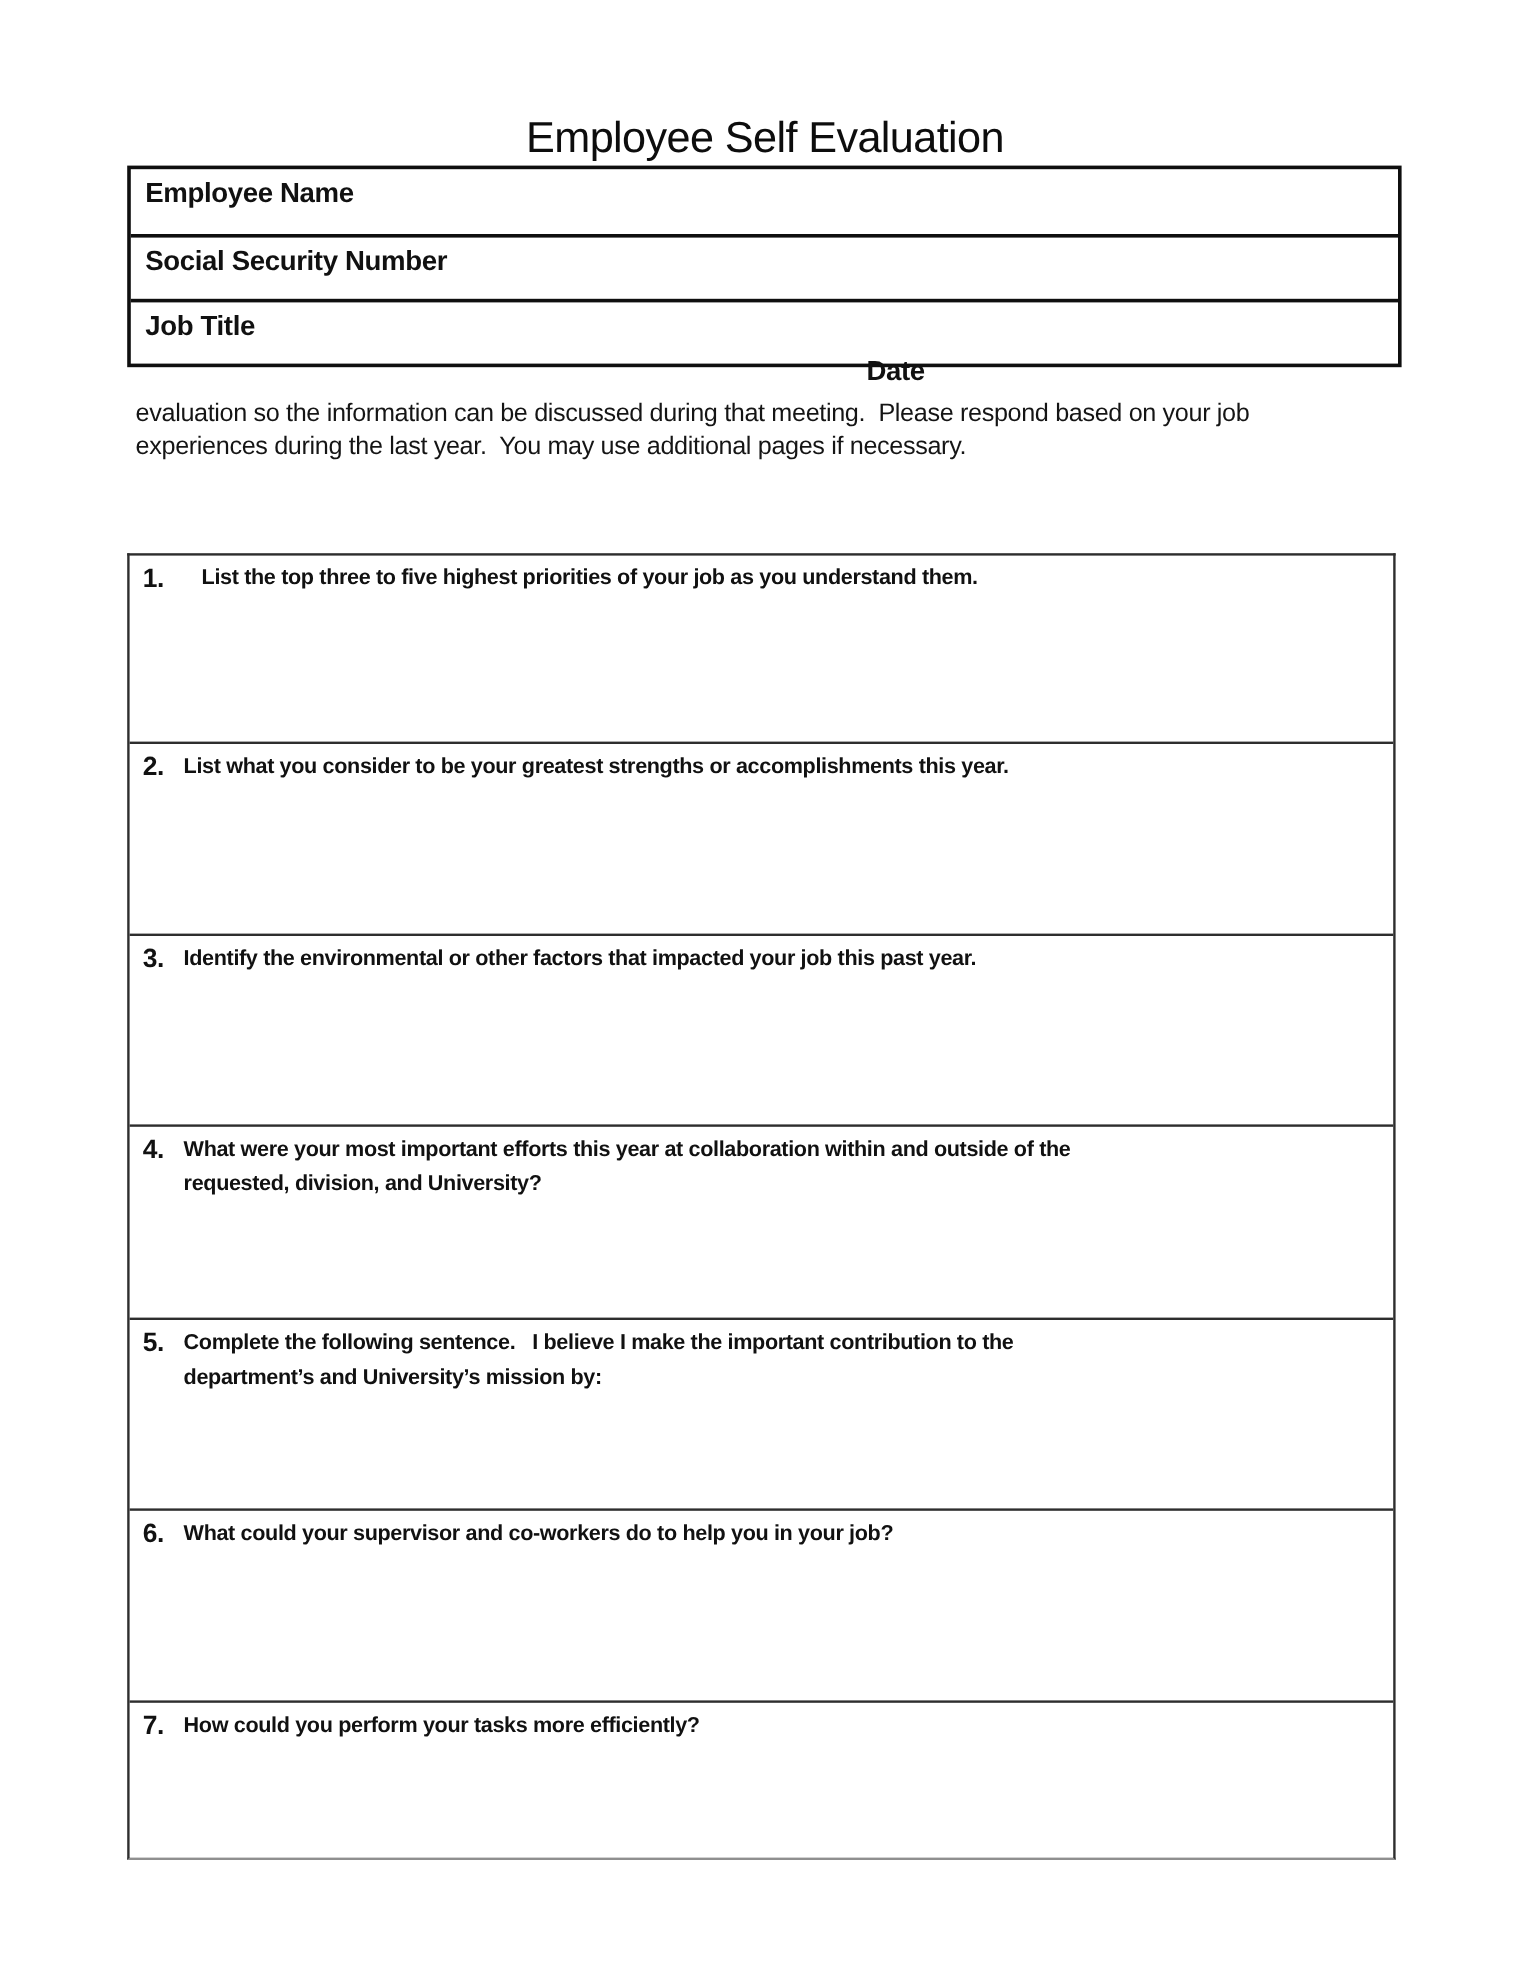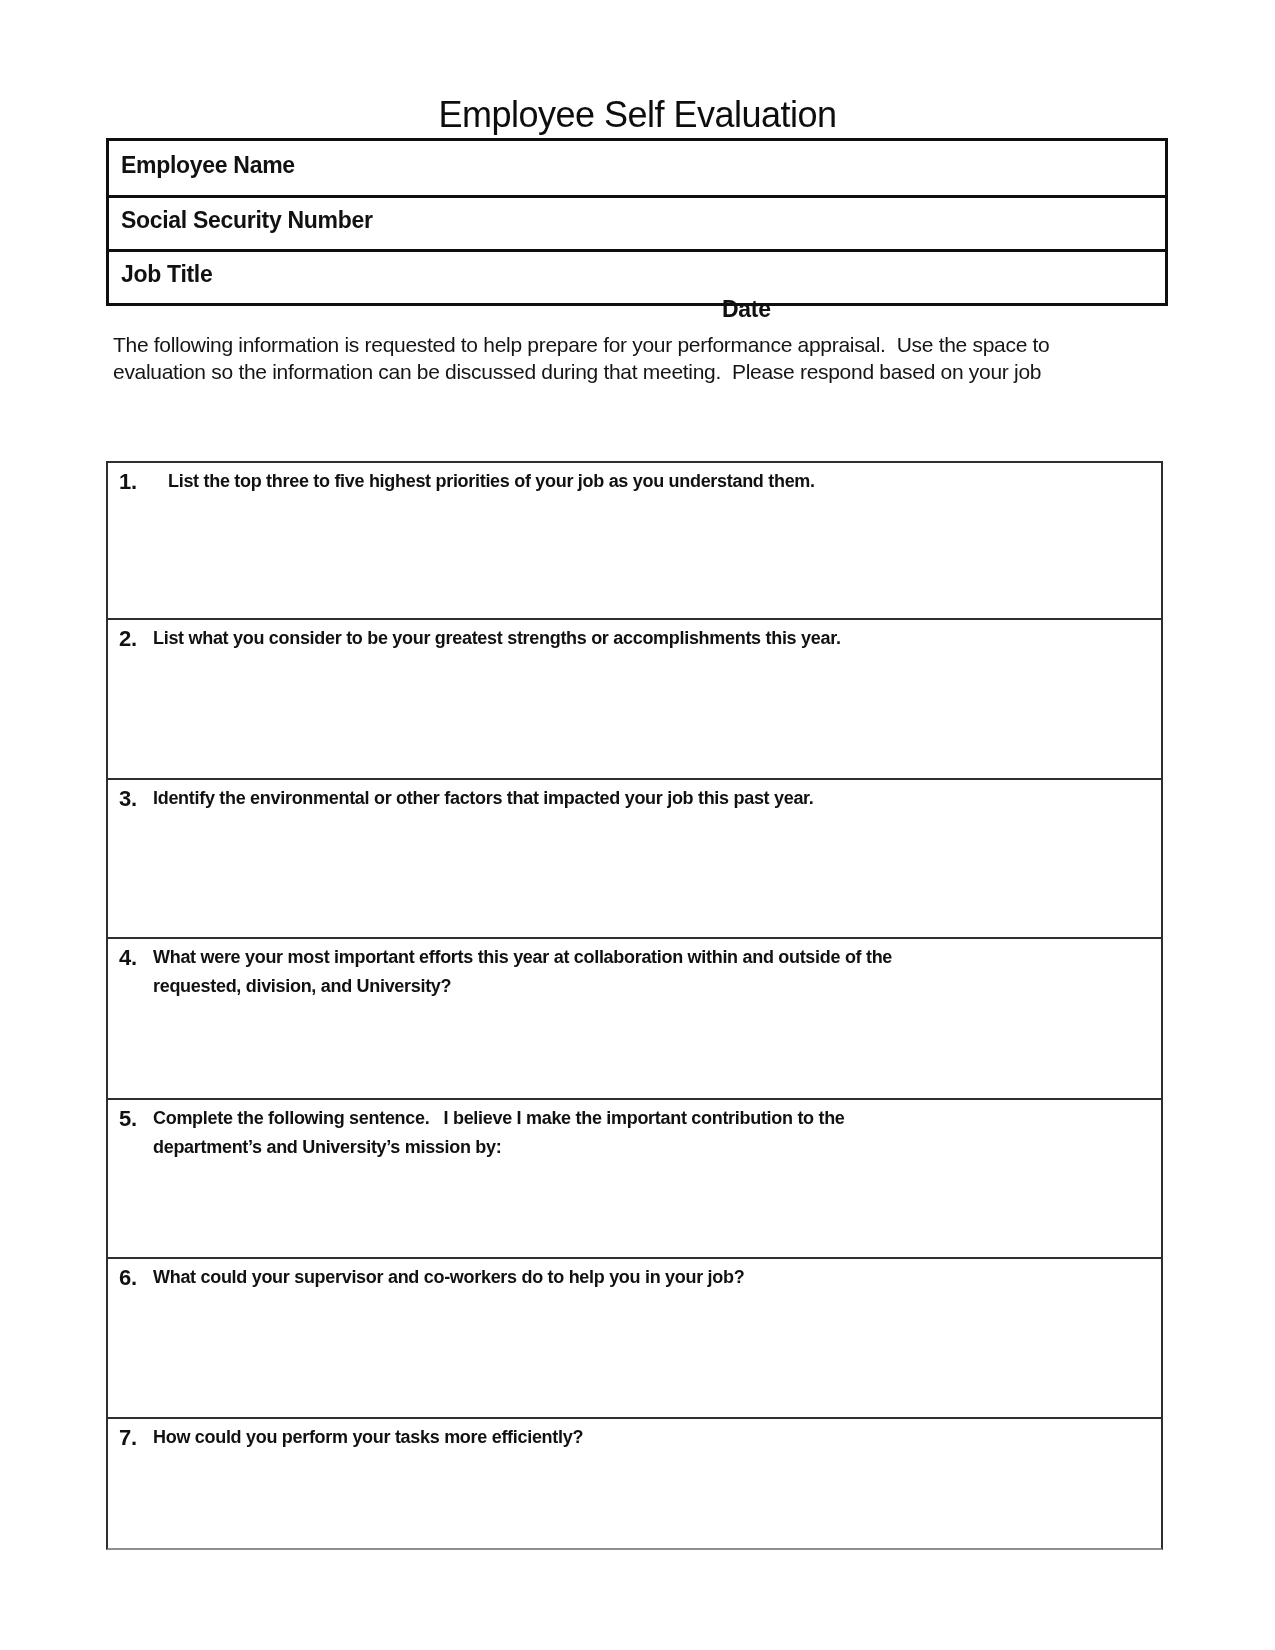--- a/index.html
+++ b/index.html
@@ -37,21 +37,21 @@
     top: 138px;
     width: 1062px;
     border: 3px solid #0f0f0f;
     background: #ffffff;
   }
   .header-row {
     position: relative;
     height: 54px;
     padding: 6px 12px 12px 12px;
     display: flex;
-    align-items: center;
+    align-items: flex-start;
   }
   .header-row + .header-row { border-top: 3px solid #0f0f0f; gap: 41px; }
   .header-label {
     font-size: 23px;
     font-weight: 700;
     letter-spacing: -0.3px;
     white-space: pre-wrap;
   }
   .date-label {
     position: absolute;
@@ -132,22 +132,22 @@
       <span class="fill-area"></span>
     </div>
     <div class="header-row">
       <span class="header-label">Job Title</span>
       <span class="fill-area"></span>
       <span class="header-label date-label">Date</span>
     </div>
   </div>
 
   <div class="intro">
-    <div class="intro-line">The following information is requested to help prepare for your performance appraisal.  Use the space to</div>
     <div class="intro-line">evaluation so the information can be discussed during that meeting.  Please respond based on your job</div>
+    <div class="intro-line">experiences during the last year.  You may use additional pages if necessary.</div>
   </div>
 
   <div class="q-table">
 
     <div class="q-row q-row-1 h-155">
       <div class="q-head">
         <span class="q-num">1.</span>
         <span class="q-text">
           <span class="q-line">List the top three to five highest priorities of your job as you understand them.</span>
         </span>

